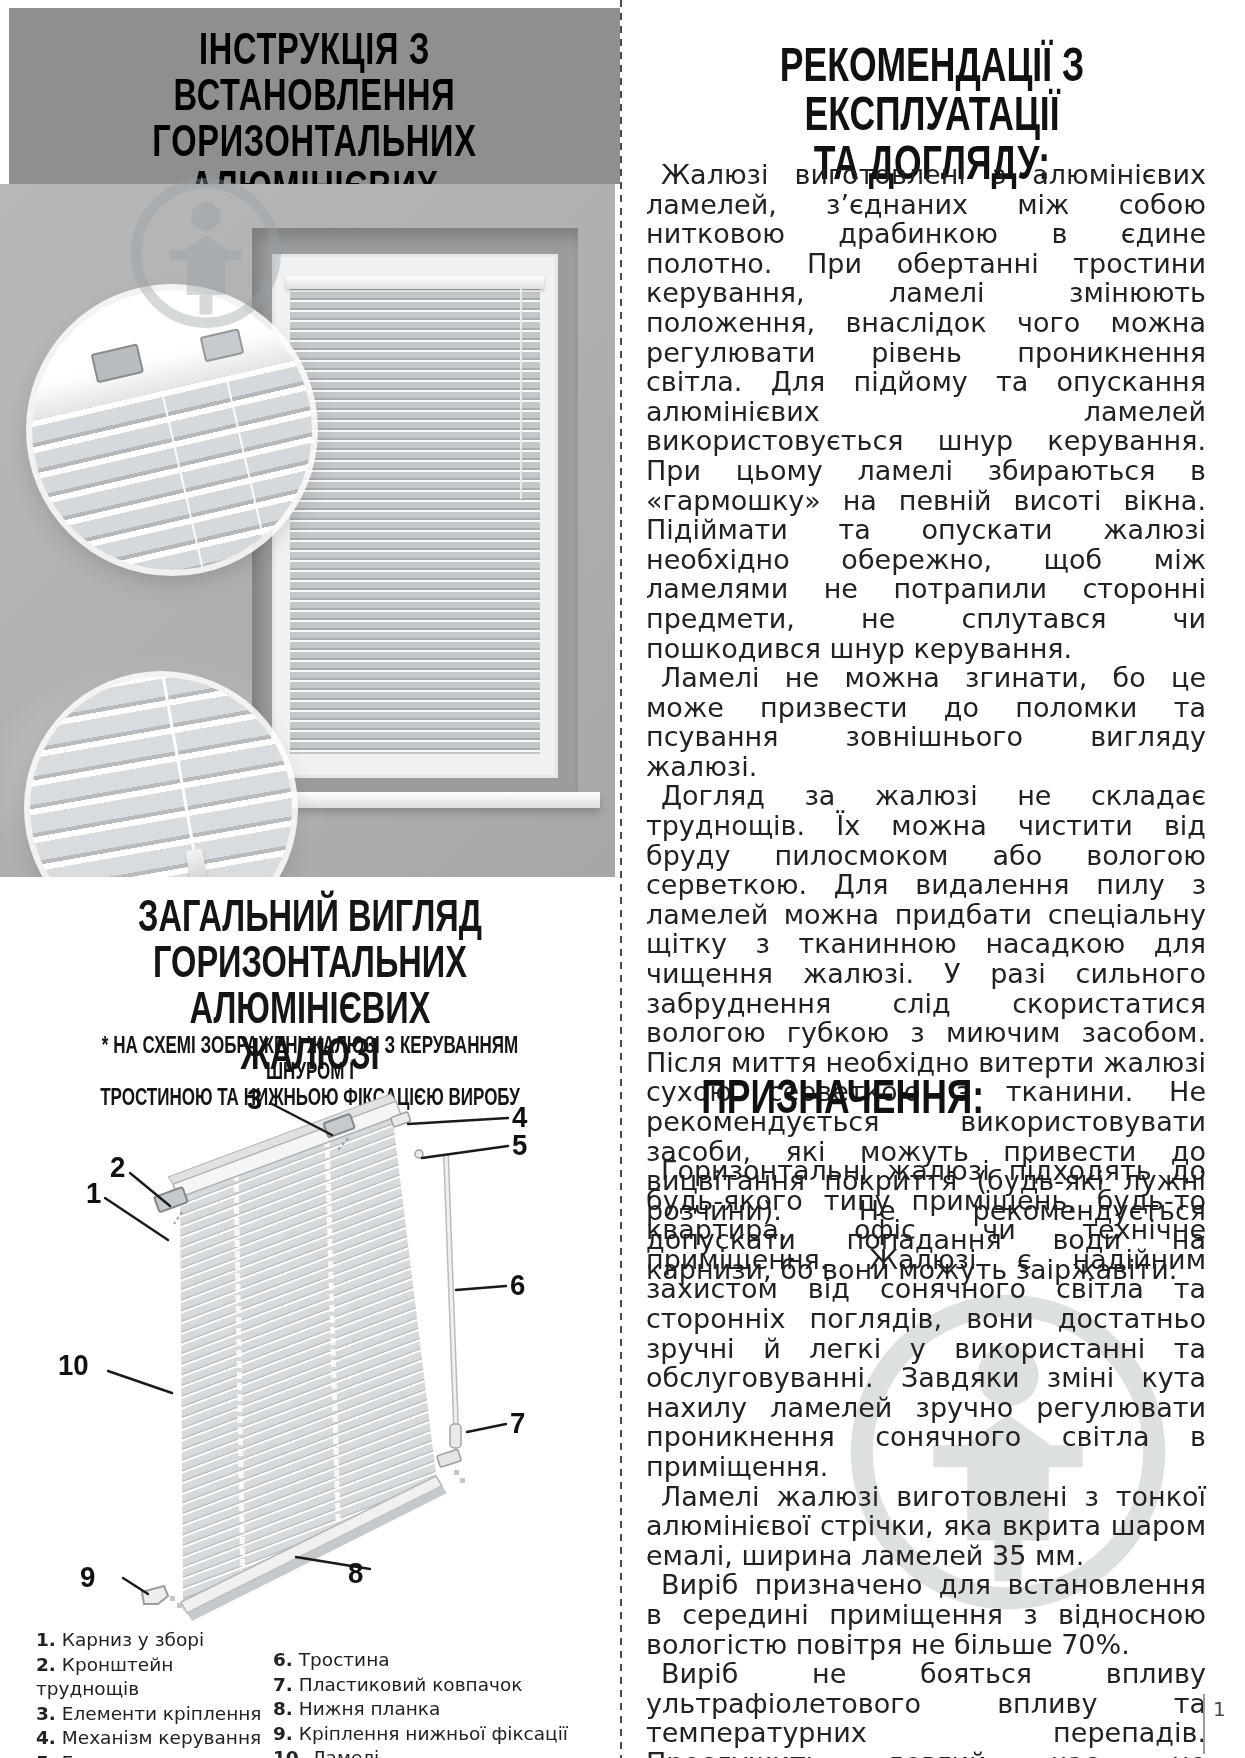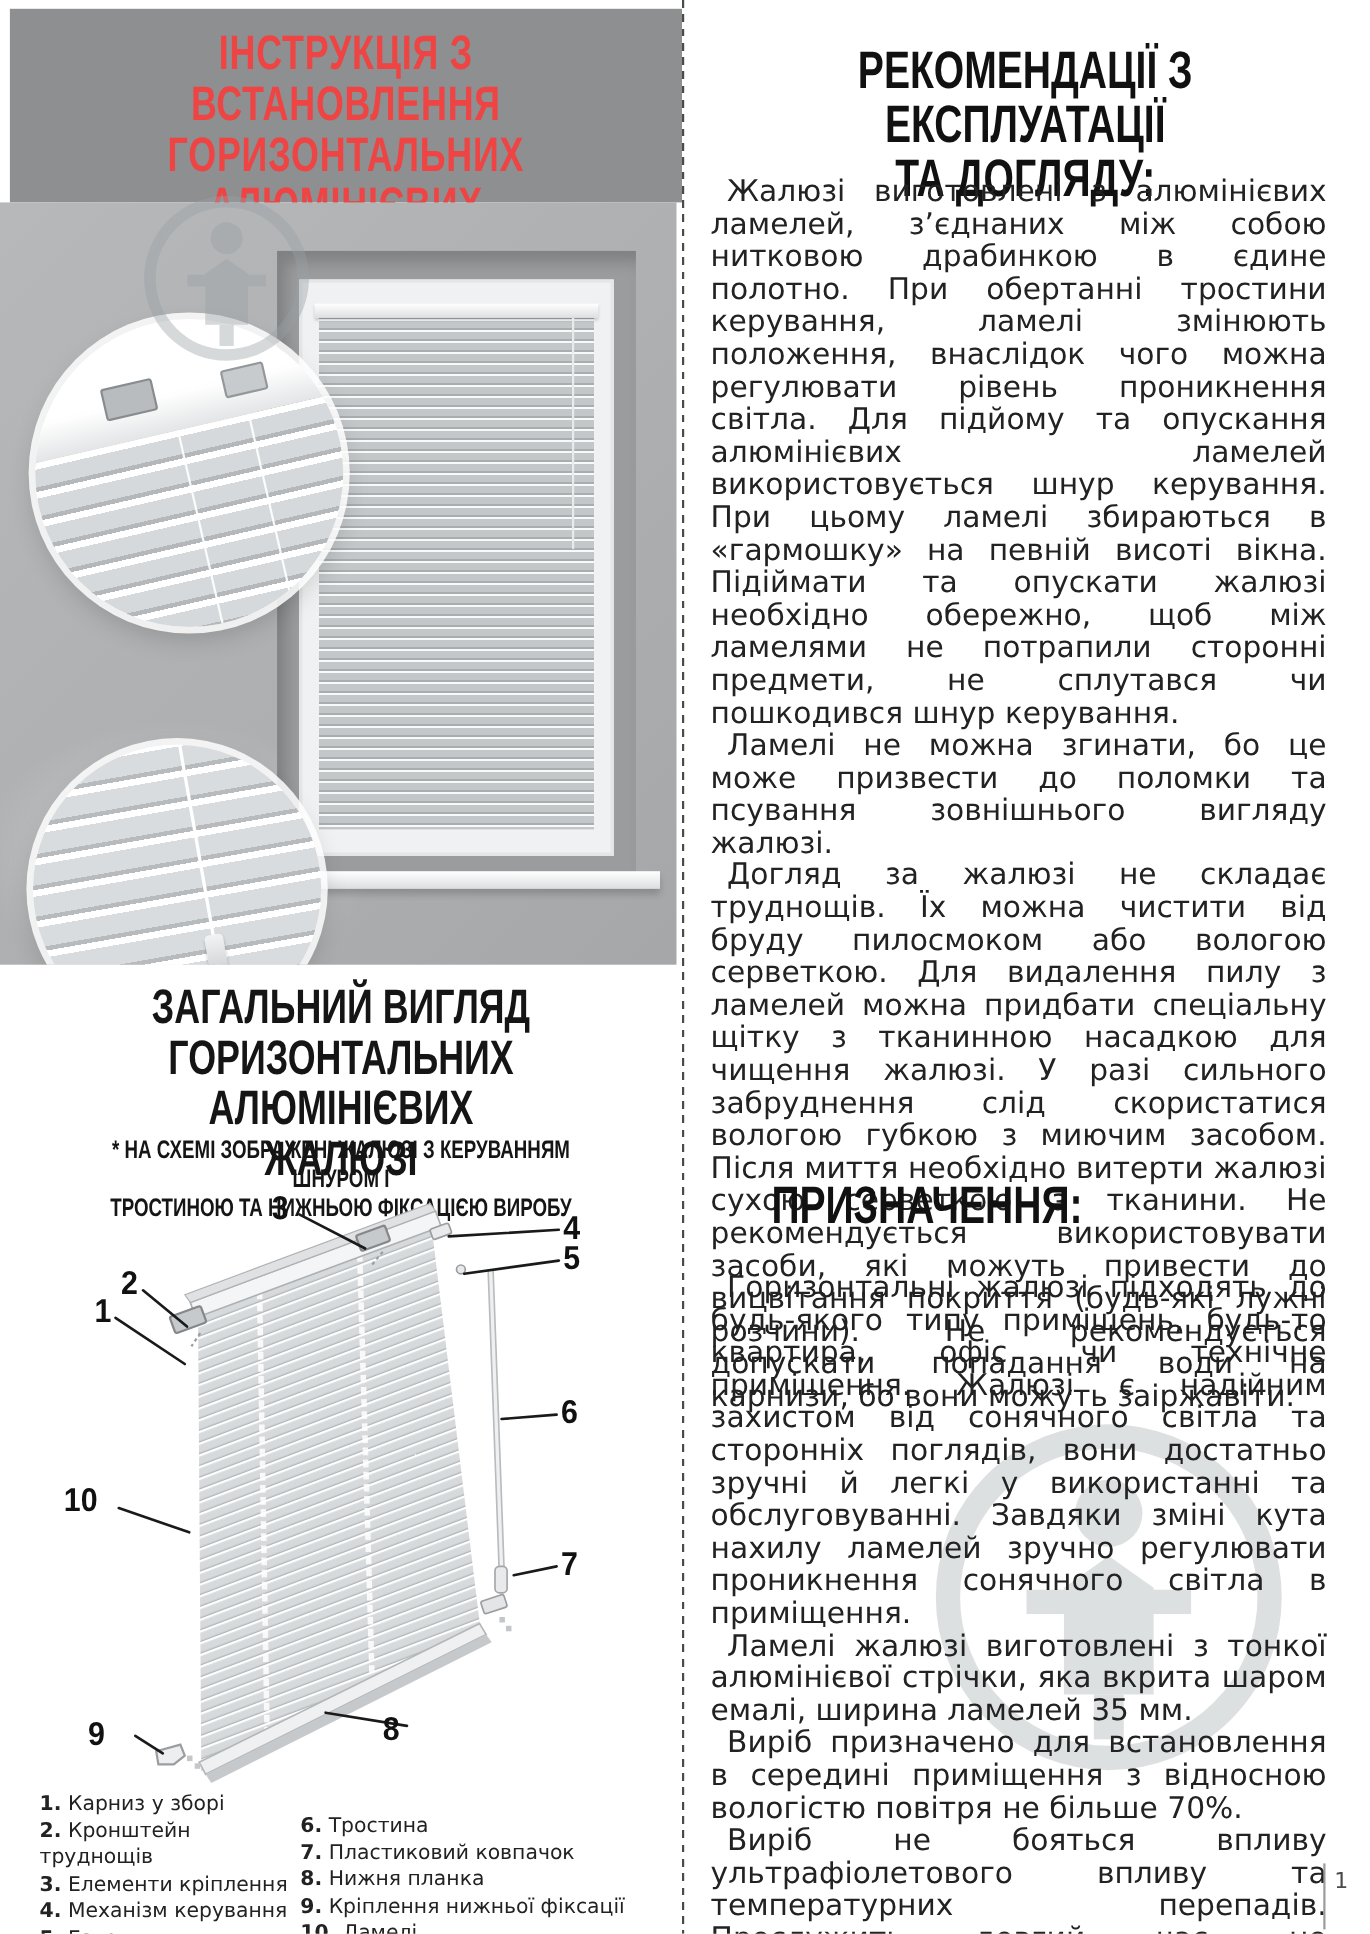--- a/index.html
+++ b/index.html
@@ -8,21 +8,21 @@
     font-family:"DejaVu Sans",sans-serif;color:#1a1a1a;overflow:hidden;
   }
   .abs{position:absolute;}
   
   .divider{
     left:620px;top:0;width:2px;height:1758px;
     background:repeating-linear-gradient(180deg,#4a4a4a 0 7px,transparent 7px 13px);
   }
   
   .title-block{left:9px;top:8px;width:611px;height:176px;background:#8d8f91;}
-  .title-text{left:9px;top:26px;width:611px;text-align:center;color:#ef4444;}
+  .title-text{left:9px;top:26px;width:611px;text-align:center;color:#000000;}
   .cond{font-family:"Liberation Sans",sans-serif;font-weight:bold;transform:scaleX(.74);transform-origin:50% 0;}
   .title-text .line{font-size:44px;line-height:46px;letter-spacing:1px;}
   
   .photo{left:0;top:184px;width:615px;height:693px;background:linear-gradient(135deg,#b6b8ba 0%,#adafb1 55%,#a5a7a9 100%);overflow:hidden;}
   .photo .glow{left:-80px;top:430px;width:480px;height:330px;background:radial-gradient(closest-side,rgba(255,255,255,.38),rgba(255,255,255,0) 75%);}
   .recess{left:252px;top:44px;width:326px;height:570px;background:#9a9c9e;box-shadow:inset 8px 10px 14px rgba(0,0,0,.18);}
   .winframe{left:272px;top:70px;width:286px;height:524px;background:#f0f1f2;box-shadow:inset 0 0 0 3px #e4e6e7;}
   .blinds{left:290px;top:96px;width:250px;height:474px;
     background:repeating-linear-gradient(180deg,#f8f9f9 0 2px,#c3c7ca 2px 8px,#a9adb0 8px 10px);}
   .headrail-photo{left:286px;top:92px;width:258px;height:13px;background:linear-gradient(180deg,#ffffff,#dddfe1);box-shadow:0 2px 3px rgba(0,0,0,.2);}

